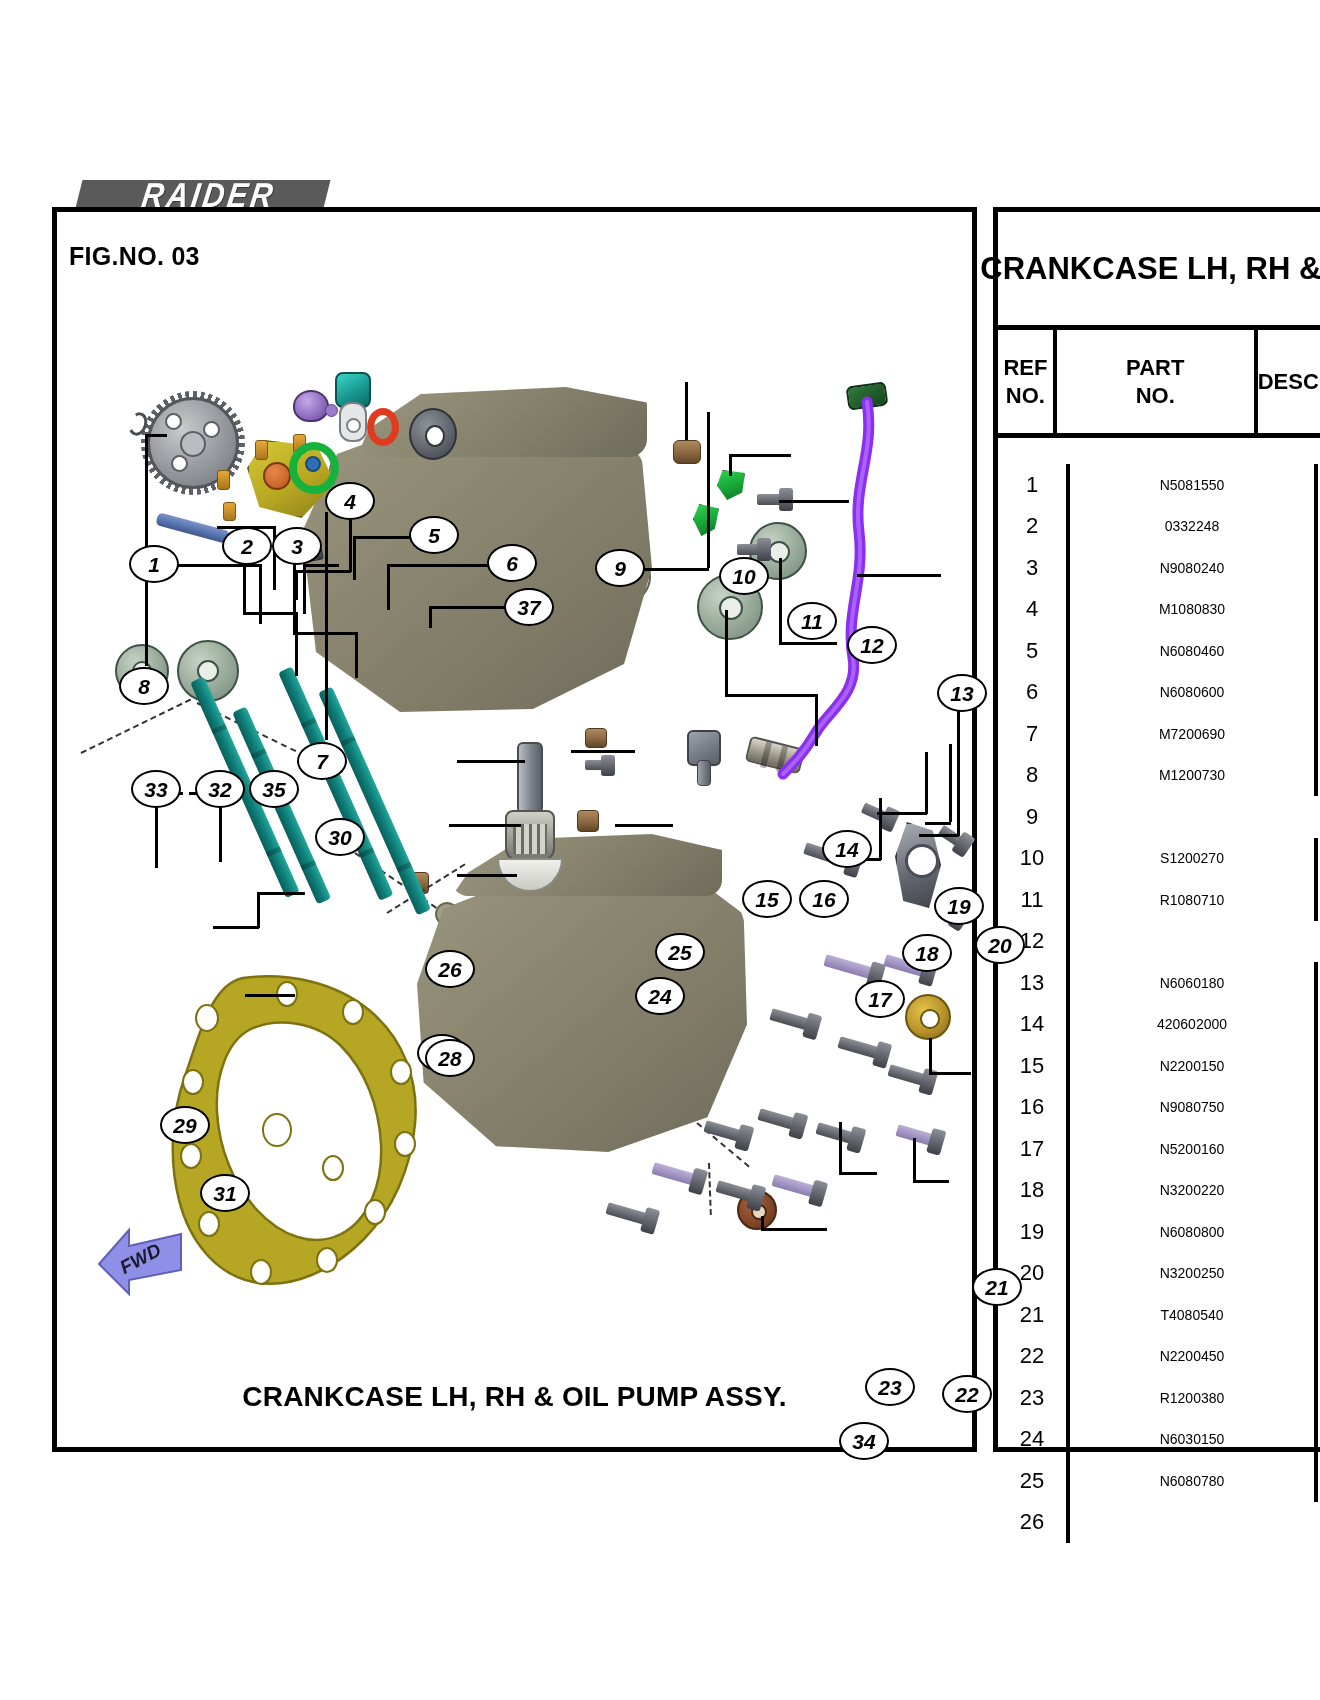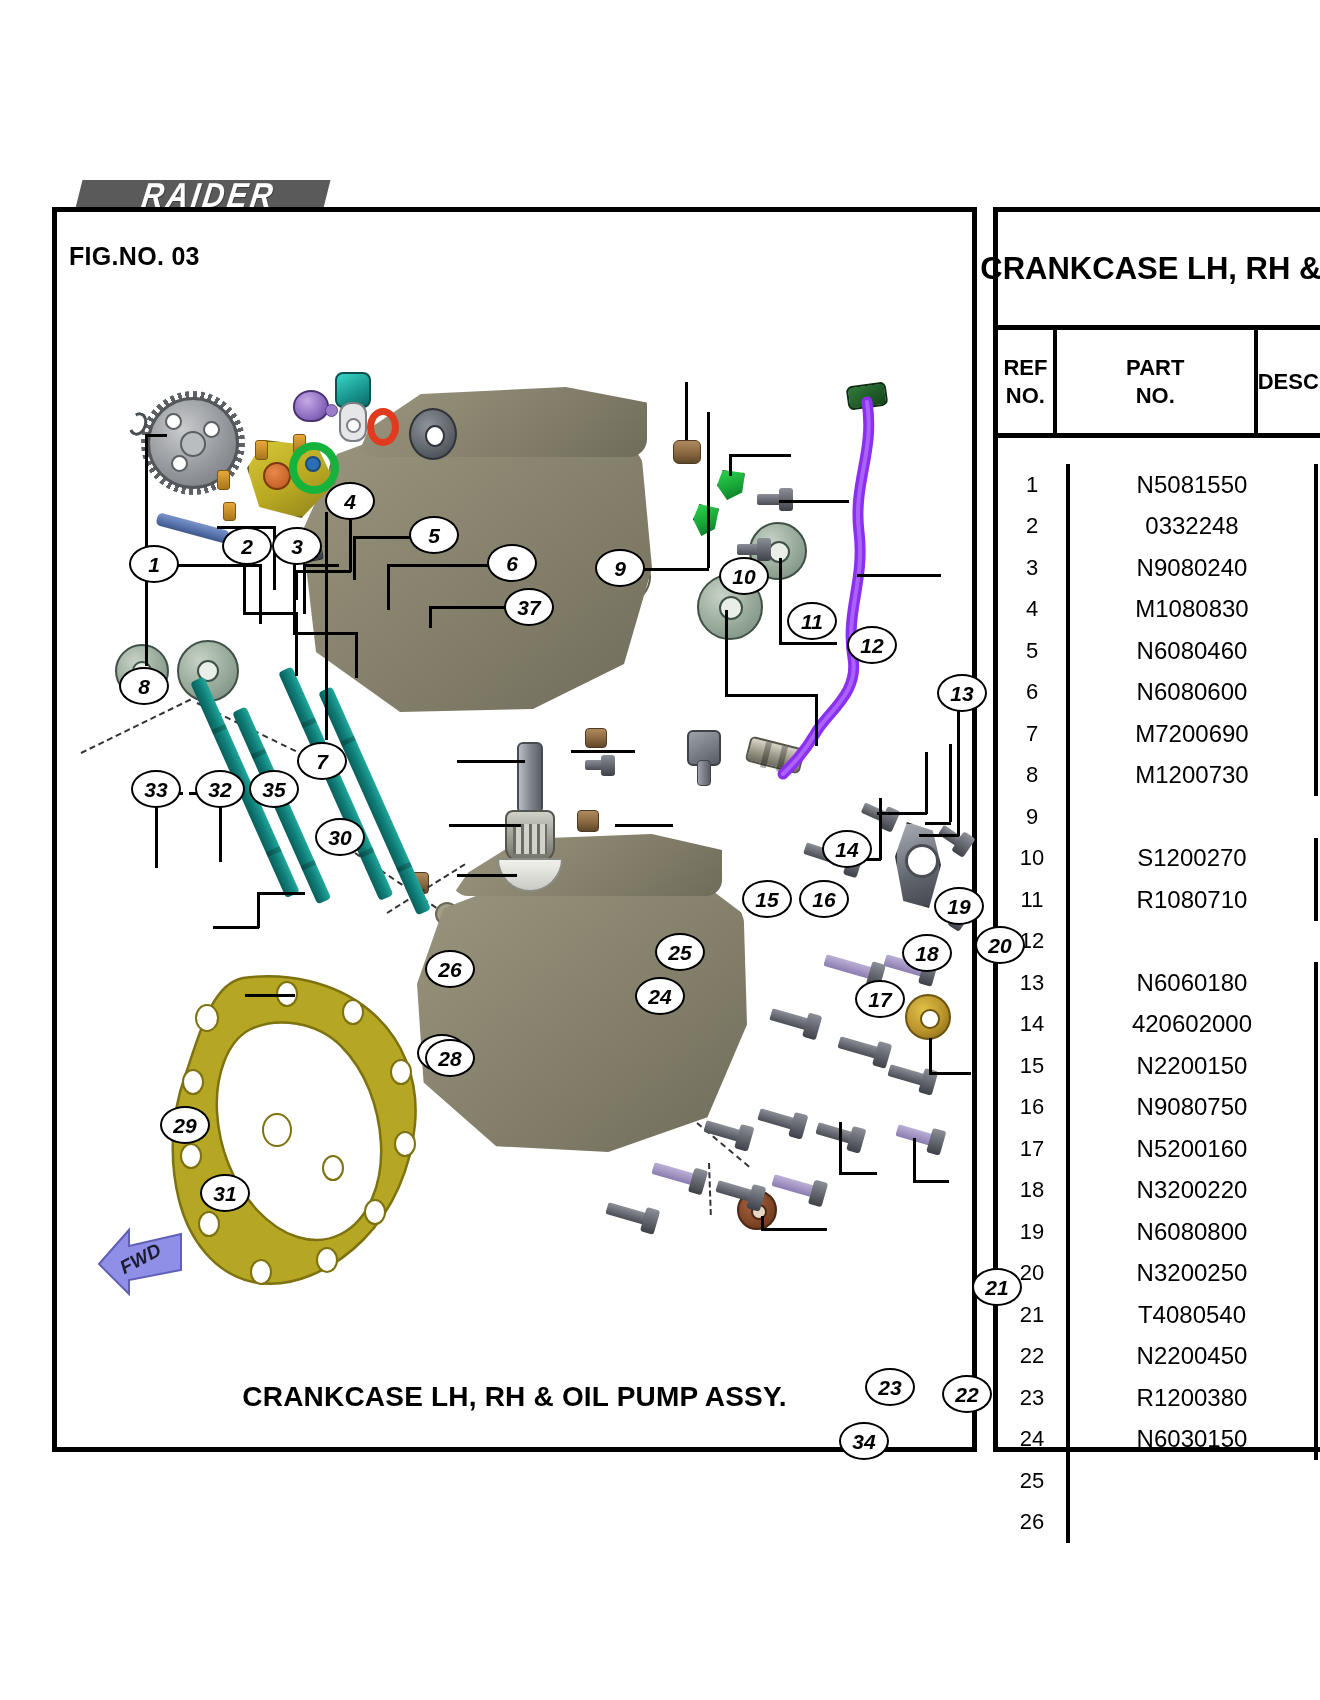--- a/index.html
+++ b/index.html
@@ -307,21 +307,21 @@
     align-items: center;
   }
   .trow .c-ref {
     width: 72px; text-align: center;
     font-size: 22px; color: #000;
     border-right: 4px solid #000;
     height: 100%; display: flex; align-items: center; justify-content: center;
   }
   .trow .c-part {
     width: 248px; text-align: center;
-    font-size: 24px; color: #000;
+    font-size: 14px; color: #000;
     border-right: 4px solid #000;
     height: 100%; display: flex; align-items: center; justify-content: center;
   }
   .trow .c-desc {
     flex: 1; padding-left: 14px;
     font-size: 21px; color: #000;
     height: 100%; display: flex; align-items: center;
     white-space: nowrap; overflow: hidden;
   }
 </style>
@@ -906,20 +906,21 @@
           <div class="c-part">R1200380</div>
           <div class="c-desc"></div>
         </div>
         <div class="trow">
           <div class="c-ref">24</div>
           <div class="c-part">N6030150</div>
           <div class="c-desc"></div>
         </div>
         <div class="trow">
           <div class="c-ref">25</div>
+          <div class="c-part">N6080780</div>
           <div class="c-desc"></div>
         </div>
         <div class="trow">
           <div class="c-ref">26</div>
           <div class="c-desc"></div>
         </div>
       </div>
   </div>
 
 </div>

